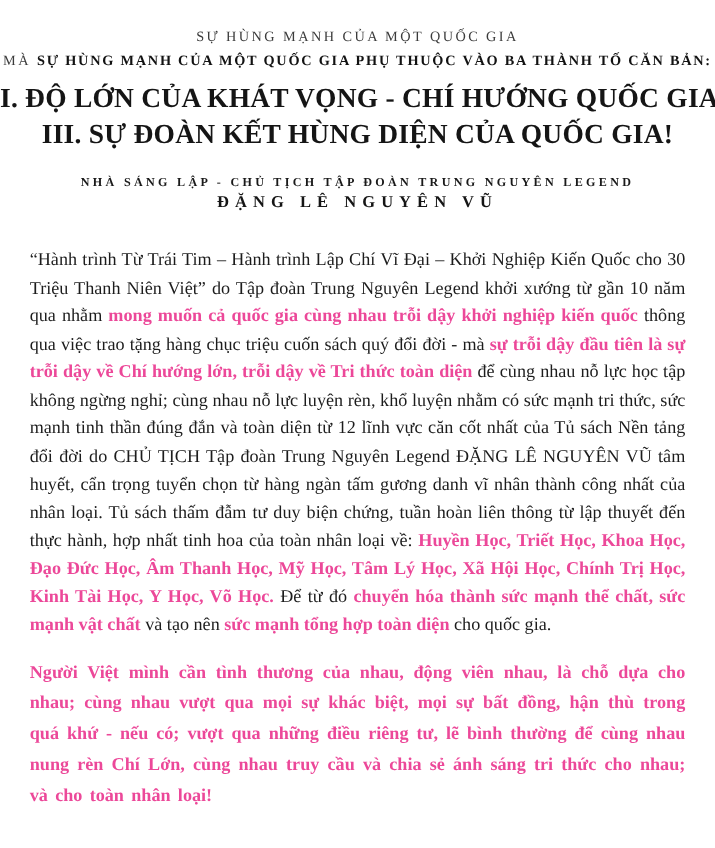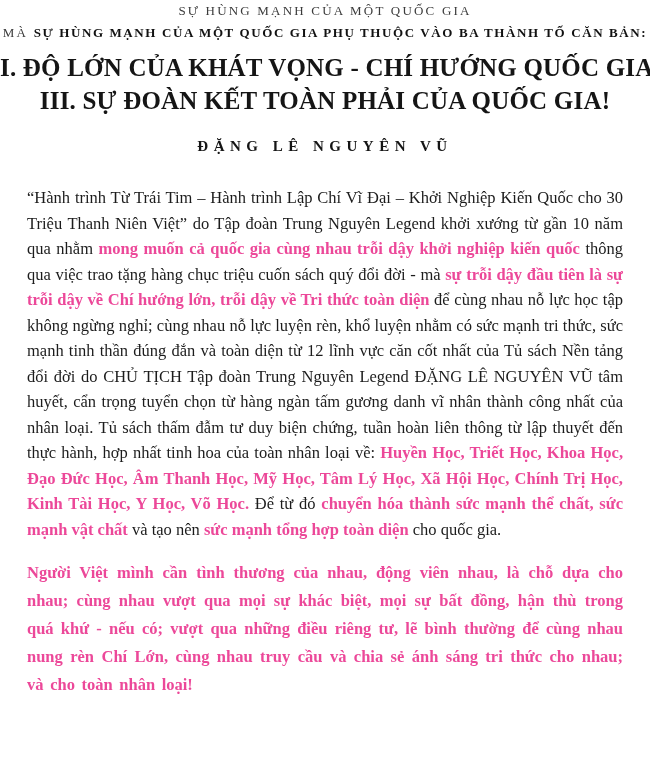--- a/index.html
+++ b/index.html
@@ -11,20 +11,21 @@
     position: relative;
     width: 650px;
     height: 771px;
     background: #ffffff;
     font-family: "Liberation Serif", "DejaVu Serif", serif;
     color: #1e1e1e;
     overflow: hidden;
     box-sizing: border-box;
   }
   .header {
+    padding-top: 22px;
     text-align: center;
   }
   .header-line {
     font-size: 13px;
     letter-spacing: 2.2px;
     line-height: 22px;
     color: #3b3b3b;
     white-space: nowrap;
   }
   .header-line b {
@@ -48,21 +49,21 @@
     text-align: center;
   }
   .author-title {
     font-size: 11px;
     font-weight: bold;
     letter-spacing: 3px;
     color: #1a1a1a;
     white-space: nowrap;
   }
   .author-name {
-    margin-top: 15px;
+    margin-top: 4px;
     font-size: 15px;
     font-weight: bold;
     letter-spacing: 5.5px;
     color: #151515;
   }
   .body-text {
     margin: 30px 27px 0 27px;
     text-align: justify;
     font-size: 16.5px;
     line-height: 25.5px;
@@ -84,24 +85,25 @@
 
 <div class="page">
 
   <div class="header">
     <div class="header-line"><span>SỰ HÙNG MẠNH CỦA MỘT QUỐC GIA</span></div>
     <div class="header-line"><span>MÀ </span><b>SỰ HÙNG MẠNH CỦA MỘT QUỐC GIA PHỤ THUỘC VÀO BA THÀNH TỐ CĂN BẢN:</b></div>
   </div>
 
   <div class="principles">
     <div class="principle-line">I. ĐỘ LỚN CỦA KHÁT VỌNG - CHÍ HƯỚNG QUỐC GIA!</div>
-    <div class="principle-line">III. SỰ ĐOÀN KẾT TOÀN PHẢI CỦA QUỐC GIA!</div>
+    <div class="principle-line">III. SỰ ĐOÀN KẾT HÙNG DIỆN CỦA QUỐC GIA!</div>
   </div>
 
   <div class="author">
+    <div class="author-title">NHÀ SÁNG LẬP - CHỦ TỊCH TẬP ĐOÀN TRUNG NGUYÊN LEGEND</div>
     <div class="author-name">ĐẶNG LÊ NGUYÊN VŨ</div>
   </div>
 
   <div class="body-text para1"><span>“Hành trình Từ Trái Tim – Hành trình Lập Chí Vĩ Đại – Khởi Nghiệp Kiến Quốc cho 30 Triệu Thanh Niên Việt” do Tập đoàn Trung Nguyên Legend khởi xướng từ gần 10 năm qua nhằm </span><b>mong muốn cả quốc gia cùng nhau trỗi dậy khởi nghiệp kiến quốc</b><span> thông qua việc trao tặng hàng chục triệu cuốn sách quý đổi đời - mà </span><b>sự trỗi dậy đầu tiên là sự trỗi dậy về Chí hướng lớn, trỗi dậy về Tri thức toàn diện</b><span> để cùng nhau nỗ lực học tập không ngừng nghỉ; cùng nhau nỗ lực luyện rèn, khổ luyện nhằm có sức mạnh tri thức, sức mạnh tinh thần đúng đắn và toàn diện từ 12 lĩnh vực căn cốt nhất của Tủ sách Nền tảng đổi đời do CHỦ TỊCH Tập đoàn Trung Nguyên Legend ĐẶNG LÊ NGUYÊN VŨ tâm huyết, cẩn trọng tuyển chọn từ hàng ngàn tấm gương danh vĩ nhân thành công nhất của nhân loại. Tủ sách thấm đẫm tư duy biện chứng, tuần hoàn liên thông từ lập thuyết đến thực hành, hợp nhất tinh hoa của toàn nhân loại về: </span><b>Huyền Học, Triết Học, Khoa Học, Đạo Đức Học, Âm Thanh Học, Mỹ Học, Tâm Lý Học, Xã Hội Học, Chính Trị Học, Kinh Tài Học, Y Học, Võ Học.</b><span> Để từ đó </span><b>chuyển hóa thành sức mạnh thể chất, sức mạnh vật chất</b><span> và tạo nên </span><b>sức mạnh tổng hợp toàn diện</b><span> cho quốc gia.</span></div>
 
   <div class="body-text para2"><b>Người Việt mình cần tình thương của nhau, động viên nhau, là chỗ dựa cho nhau; cùng nhau vượt qua mọi sự khác biệt, mọi sự bất đồng, hận thù trong quá khứ - nếu có; vượt qua những điều riêng tư, lẽ bình thường để cùng nhau nung rèn Chí Lớn, cùng nhau truy cầu và chia sẻ ánh sáng tri thức cho nhau; và cho toàn nhân loại!</b></div>
 
 </div>
 
 </body></html>

